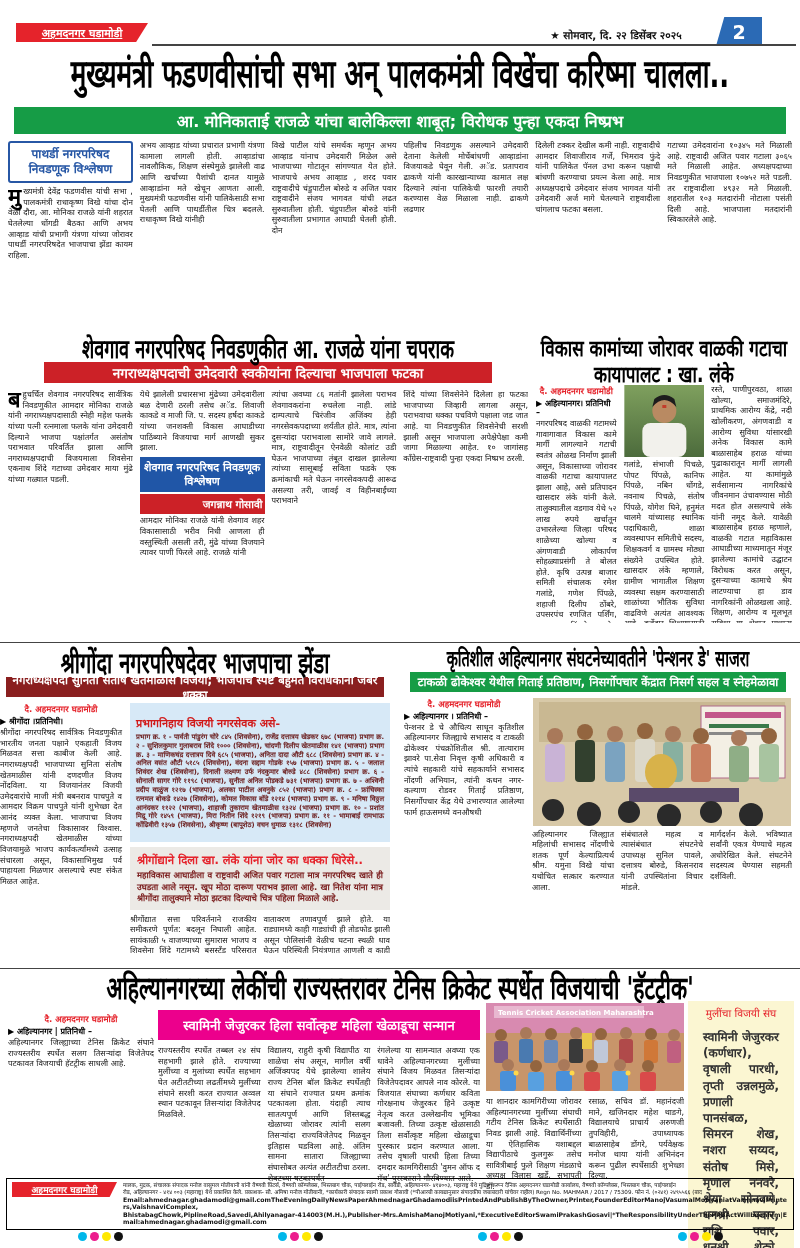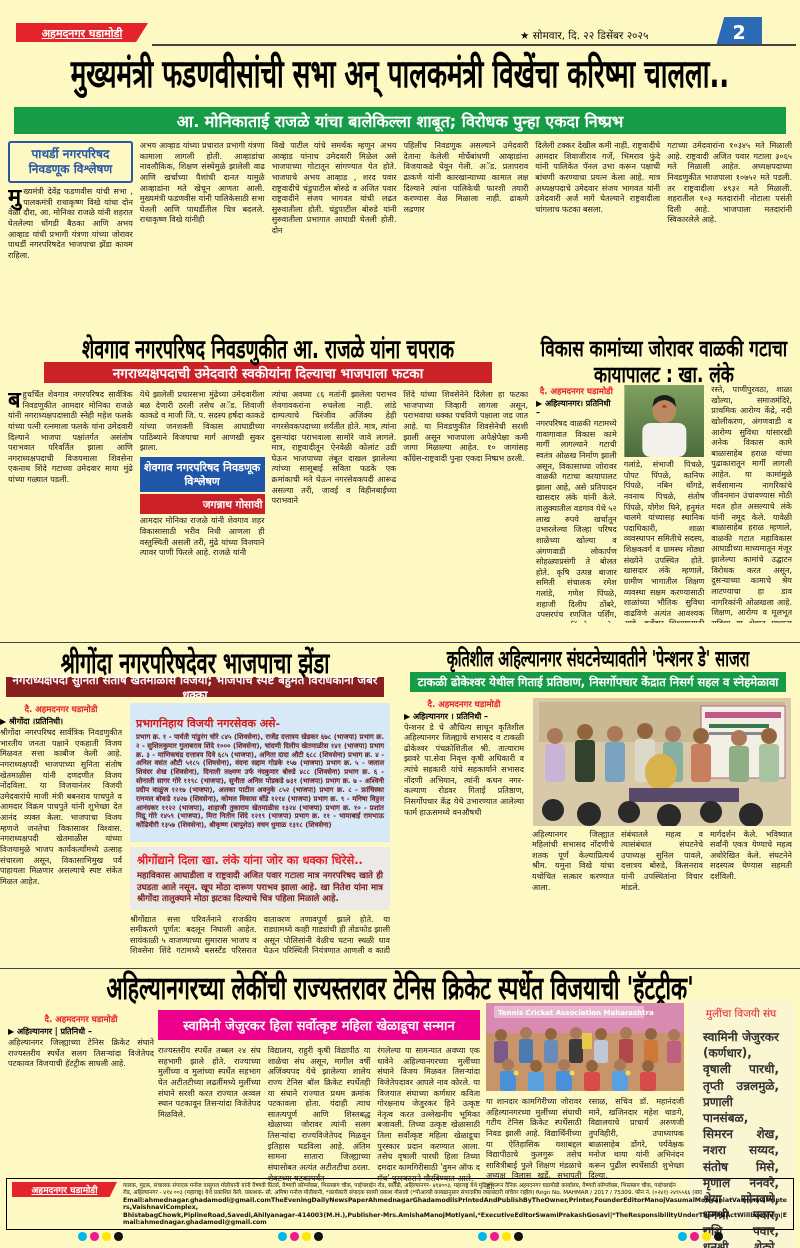--- a/index.html
+++ b/index.html
@@ -1,24 +1,24 @@
 <!DOCTYPE html>
 <html><head>
 <meta charset="utf-8">
 <style>
   html,body{margin:0;padding:0;background:#e9e9e9;}
-  .page{position:relative;width:800px;height:1248px;background:#fef9c3;margin:0 auto;
+  .page{position:relative;width:800px;height:1248px;background:#ffffff;margin:0 auto;
         font-family:"DejaVu Sans",sans-serif;overflow:hidden;}
   .abs{position:absolute;}
   
   .logo-box{background:#e5232b;color:#fff;font-weight:bold;font-size:11px;
             display:flex;align-items:center;justify-content:center;
             clip-path:polygon(0 0,100% 0,91% 100%,0 100%);}
   .logo-box span{text-decoration:underline;}
-  .date-label{font-size:10.5px;font-weight:normal;color:#111;text-align:left;}
+  .date-label{font-size:10.5px;font-weight:bold;color:#111;text-align:center;}
   .page-badge{background:#2b6ab5;color:#fff;font-weight:bold;font-size:19px;
               display:flex;align-items:center;justify-content:center;
               clip-path:polygon(18% 0,100% 0,100% 100%,0 100%);}
   .rule{background:#444;}
   
   .headline{font-weight:bold;color:#000;text-align:center;line-height:1.0;
             transform-origin:center top;white-space:nowrap;}
   .h-main{font-size:25px;transform:scale(1.04,1.55);}
   .h-shev{font-size:18px;transform:scale(1.0,1.45);}
   .h-walki{font-size:17px;transform:scale(1.0,1.3);white-space:normal;line-height:1.15;}

